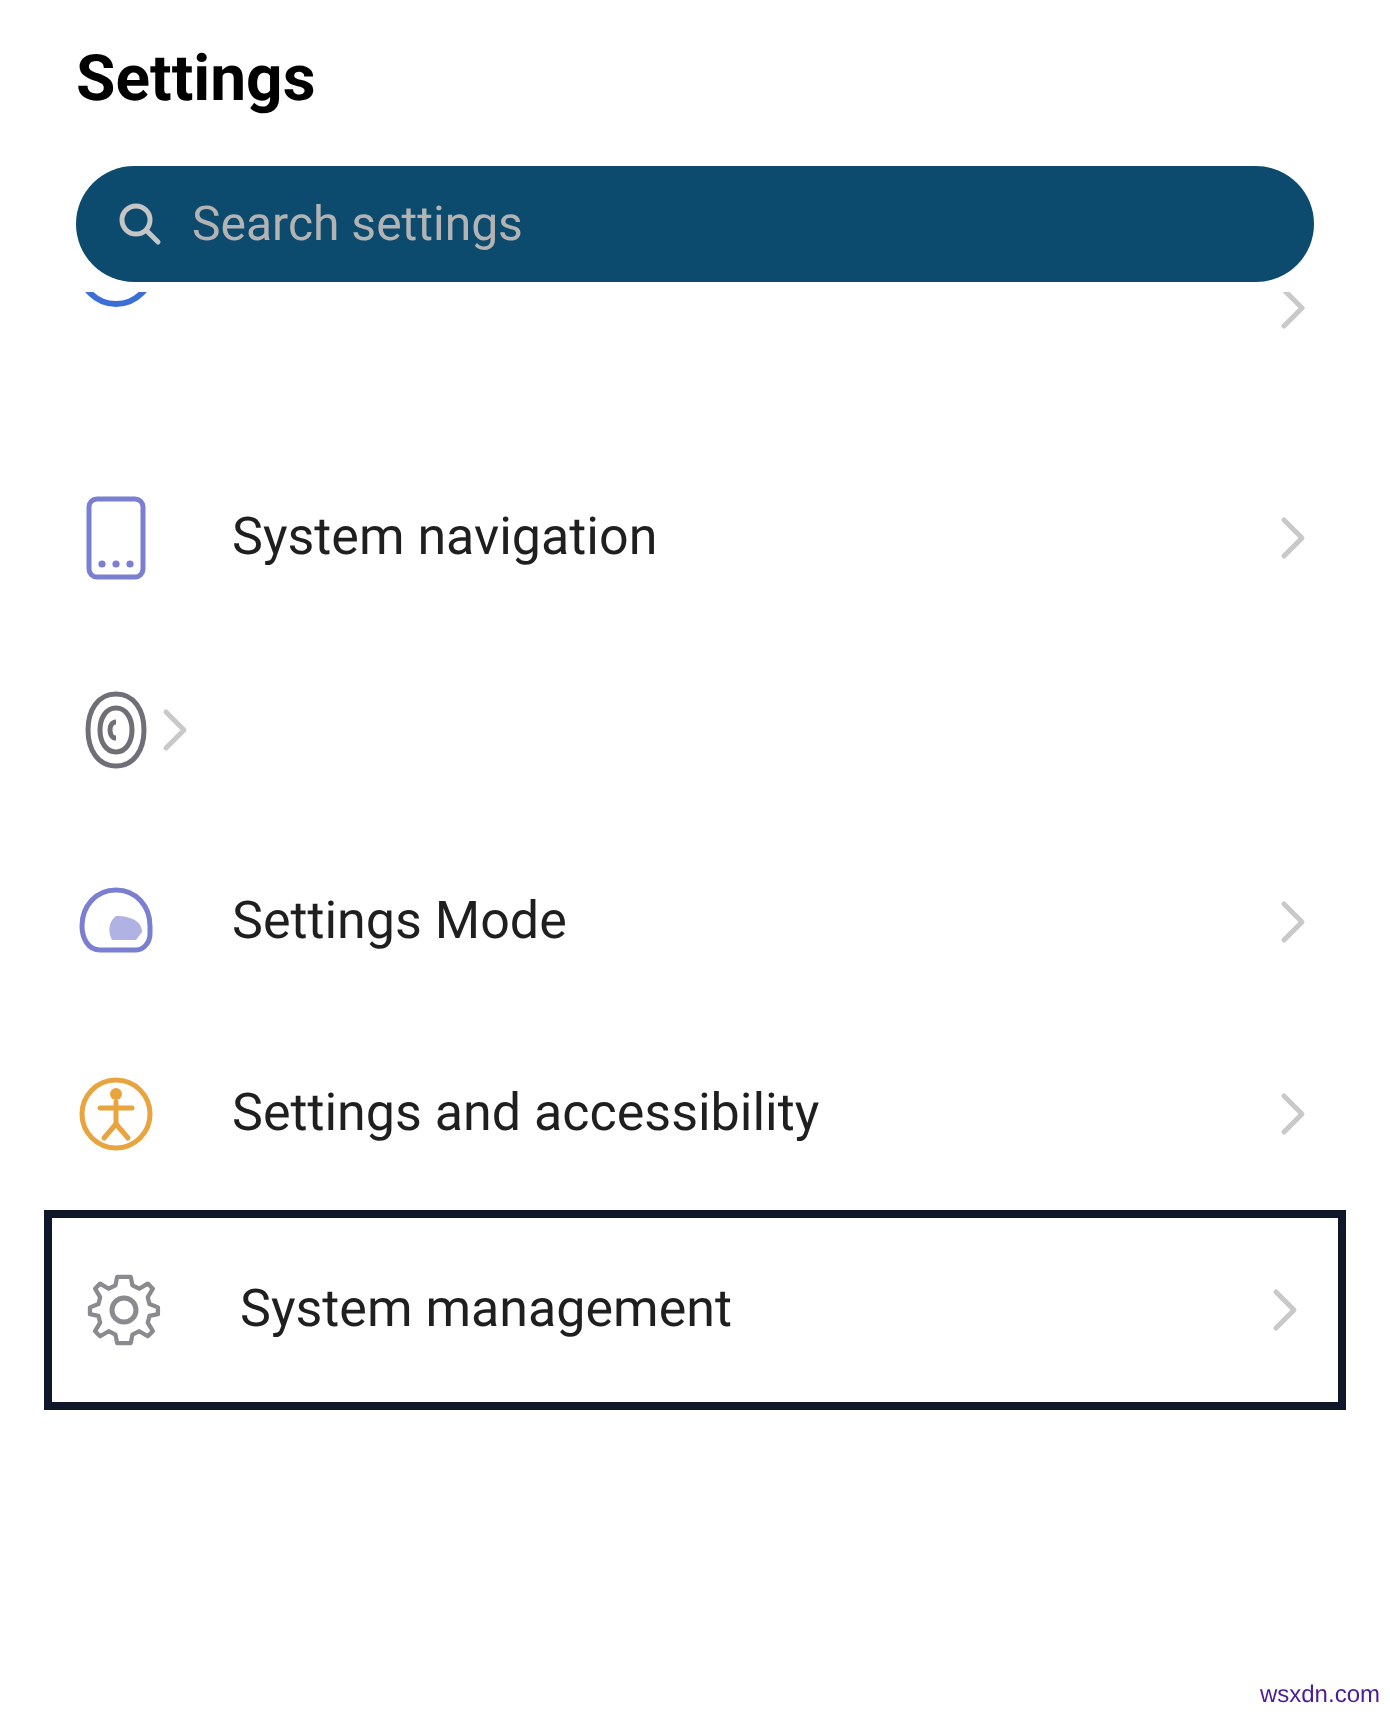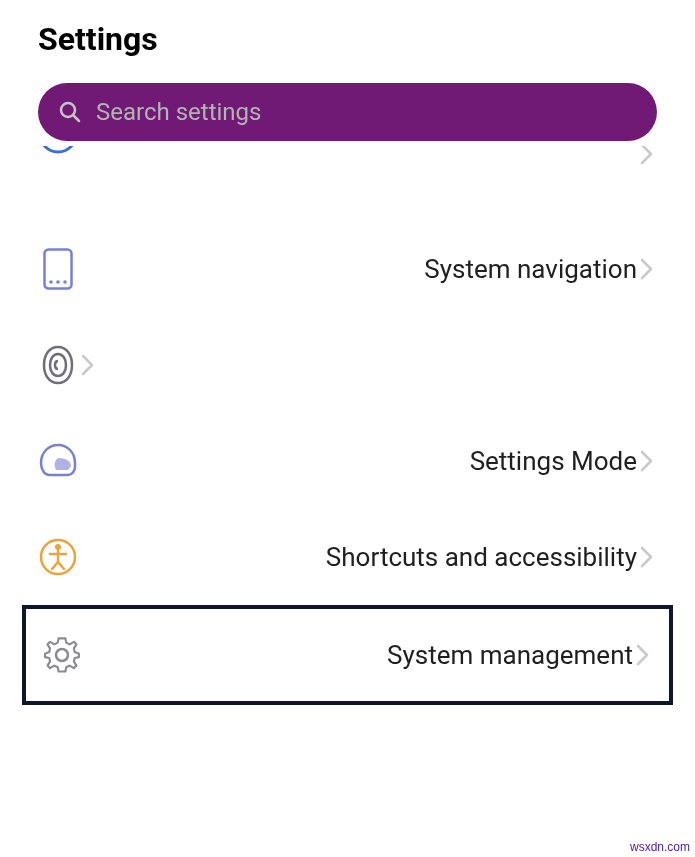--- a/index.html
+++ b/index.html
@@ -18,21 +18,21 @@
     .header {
       padding: 20px 24px 25px 38px;
     }
     .title {
       font-size: 32px;
       font-weight: 700;
       color: #000;
     }
     .search-container {
       margin: 0 38px 5px 38px;
-      background: #701a75;
+      background: #0c4a6e;
       border-radius: 30px;
       display: flex;
       align-items: center;
       padding: 15px 20px;
     }
     .search-icon {
       width: 24px;
       height: 24px;
       margin-right: 14px;
       display: flex;
@@ -45,21 +45,20 @@
       flex: 1;
     }
     .list {
       margin-top: 5px;
     }
     .list-item {
       display: flex;
       align-items: center;
       padding: 28px 38px;
       position: relative;
-      text-align: right;
     }
     .list-item.partial-top {
       padding-top: 0;
       padding-bottom: 20px;
       height: 35px;
       overflow: hidden;
     }
     .item-icon {
       width: 40px;
       height: 40px;
@@ -185,21 +184,21 @@
     <span class="item-icon">
       <svg width="40" height="40" viewBox="0 0 40 40">
         <circle cx="20" cy="20" r="17" fill="none" stroke="#e8a43e" stroke-width="2.5"></circle>
         <circle cx="20" cy="10" r="3" fill="#e8a43e"></circle>
         <line x1="20" y1="14" x2="20" y2="25" stroke="#e8a43e" stroke-width="2.5" stroke-linecap="round"></line>
         <line x1="12" y1="17" x2="28" y2="17" stroke="#e8a43e" stroke-width="2.5" stroke-linecap="round"></line>
         <line x1="20" y1="25" x2="14" y2="32" stroke="#e8a43e" stroke-width="2.5" stroke-linecap="round"></line>
         <line x1="20" y1="25" x2="26" y2="32" stroke="#e8a43e" stroke-width="2.5" stroke-linecap="round"></line>
       </svg>
     </span>
-    <span class="item-label">Shortcuts and accessibility</span>
+    <span class="item-label">Settings and accessibility</span>
     <span class="chevron">
       <svg width="14" height="22" viewBox="0 0 14 22">
         <polyline points="2,2 11,11 2,20" fill="none" stroke="#c9c9c9" stroke-width="2.5" stroke-linecap="round" stroke-linejoin="round"></polyline>
       </svg>
     </span>
   </div>
 
   <div class="list-item highlighted">
     <span class="item-icon">
       <svg width="40" height="40" viewBox="0 0 40 40">

